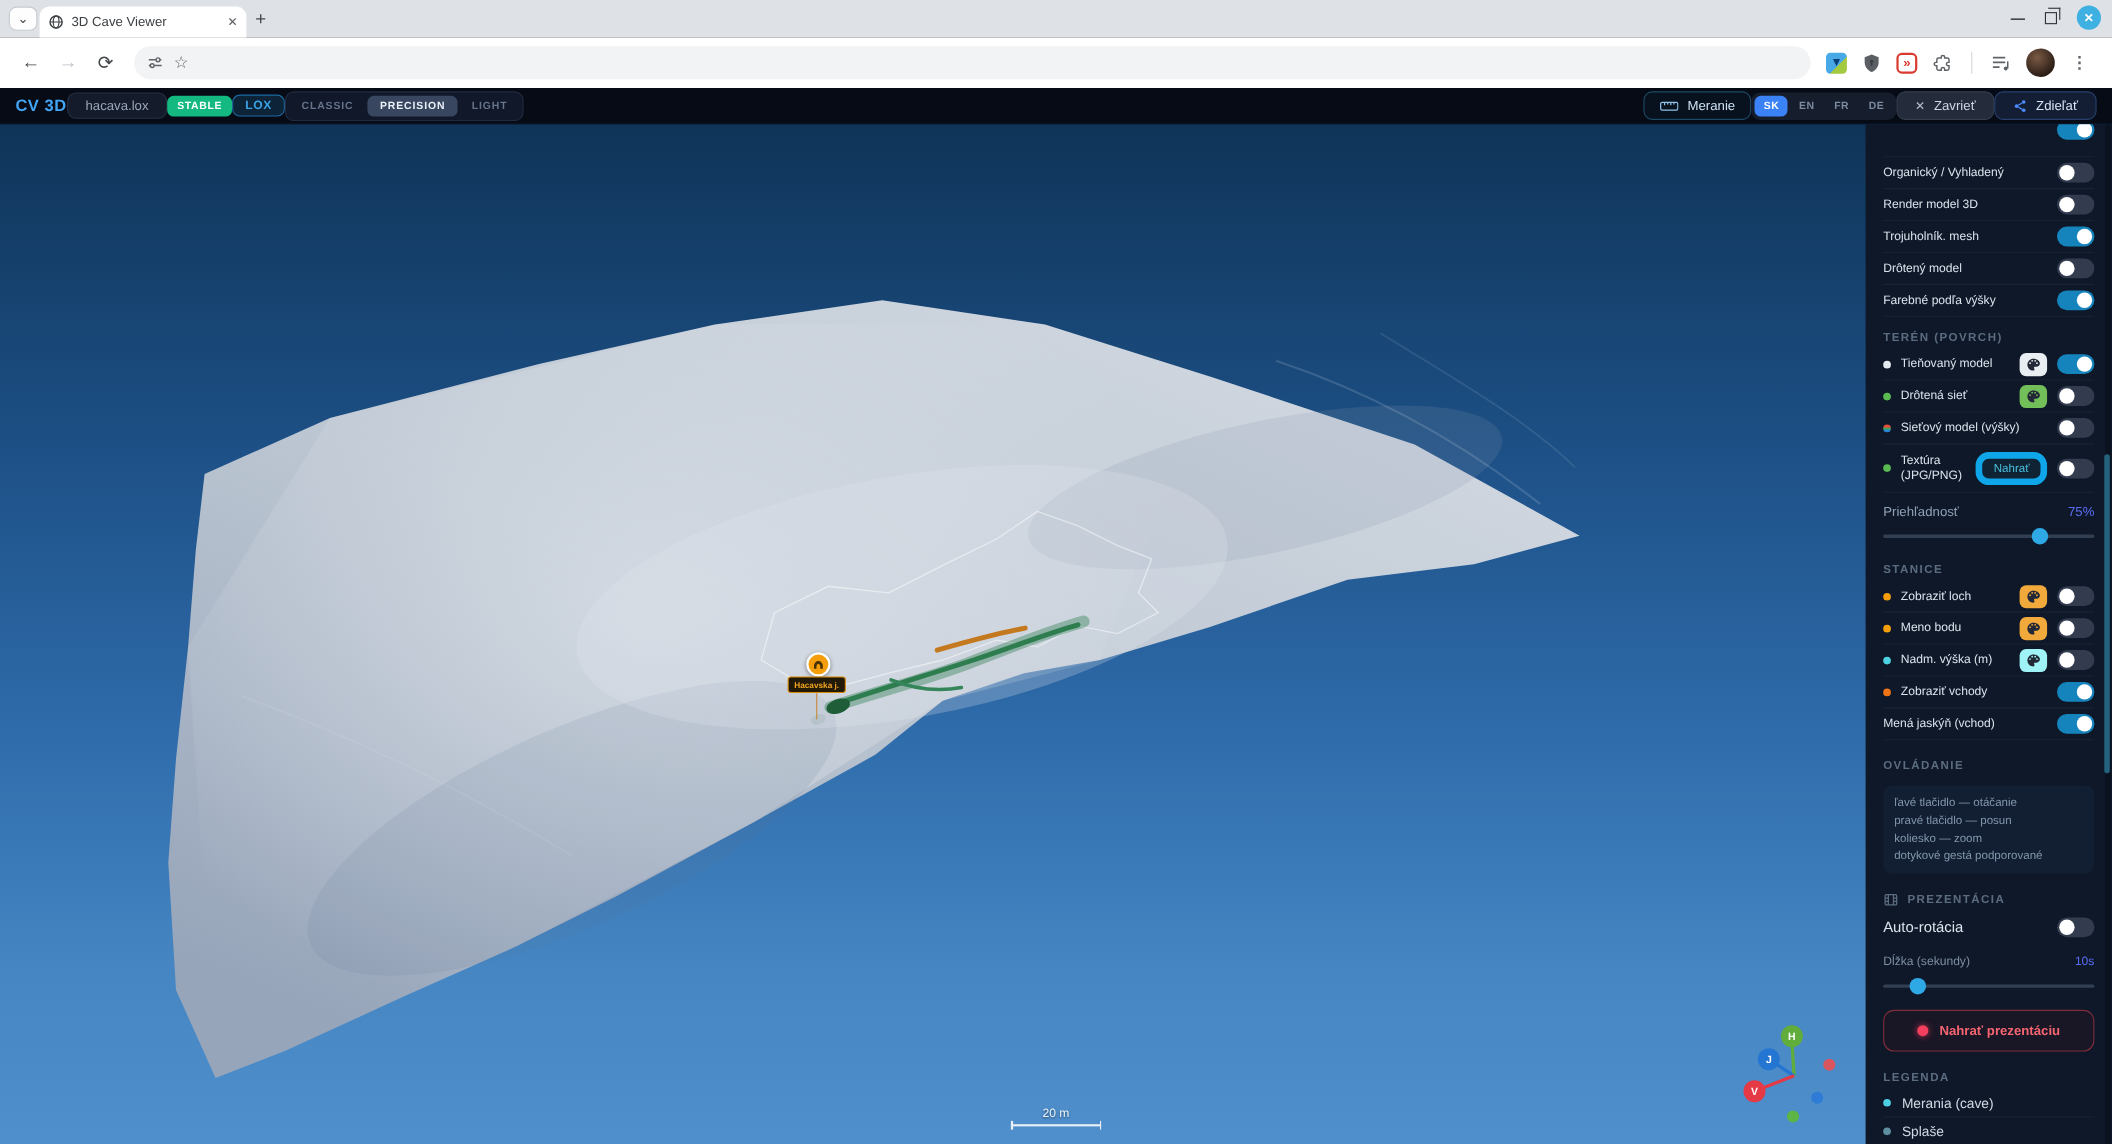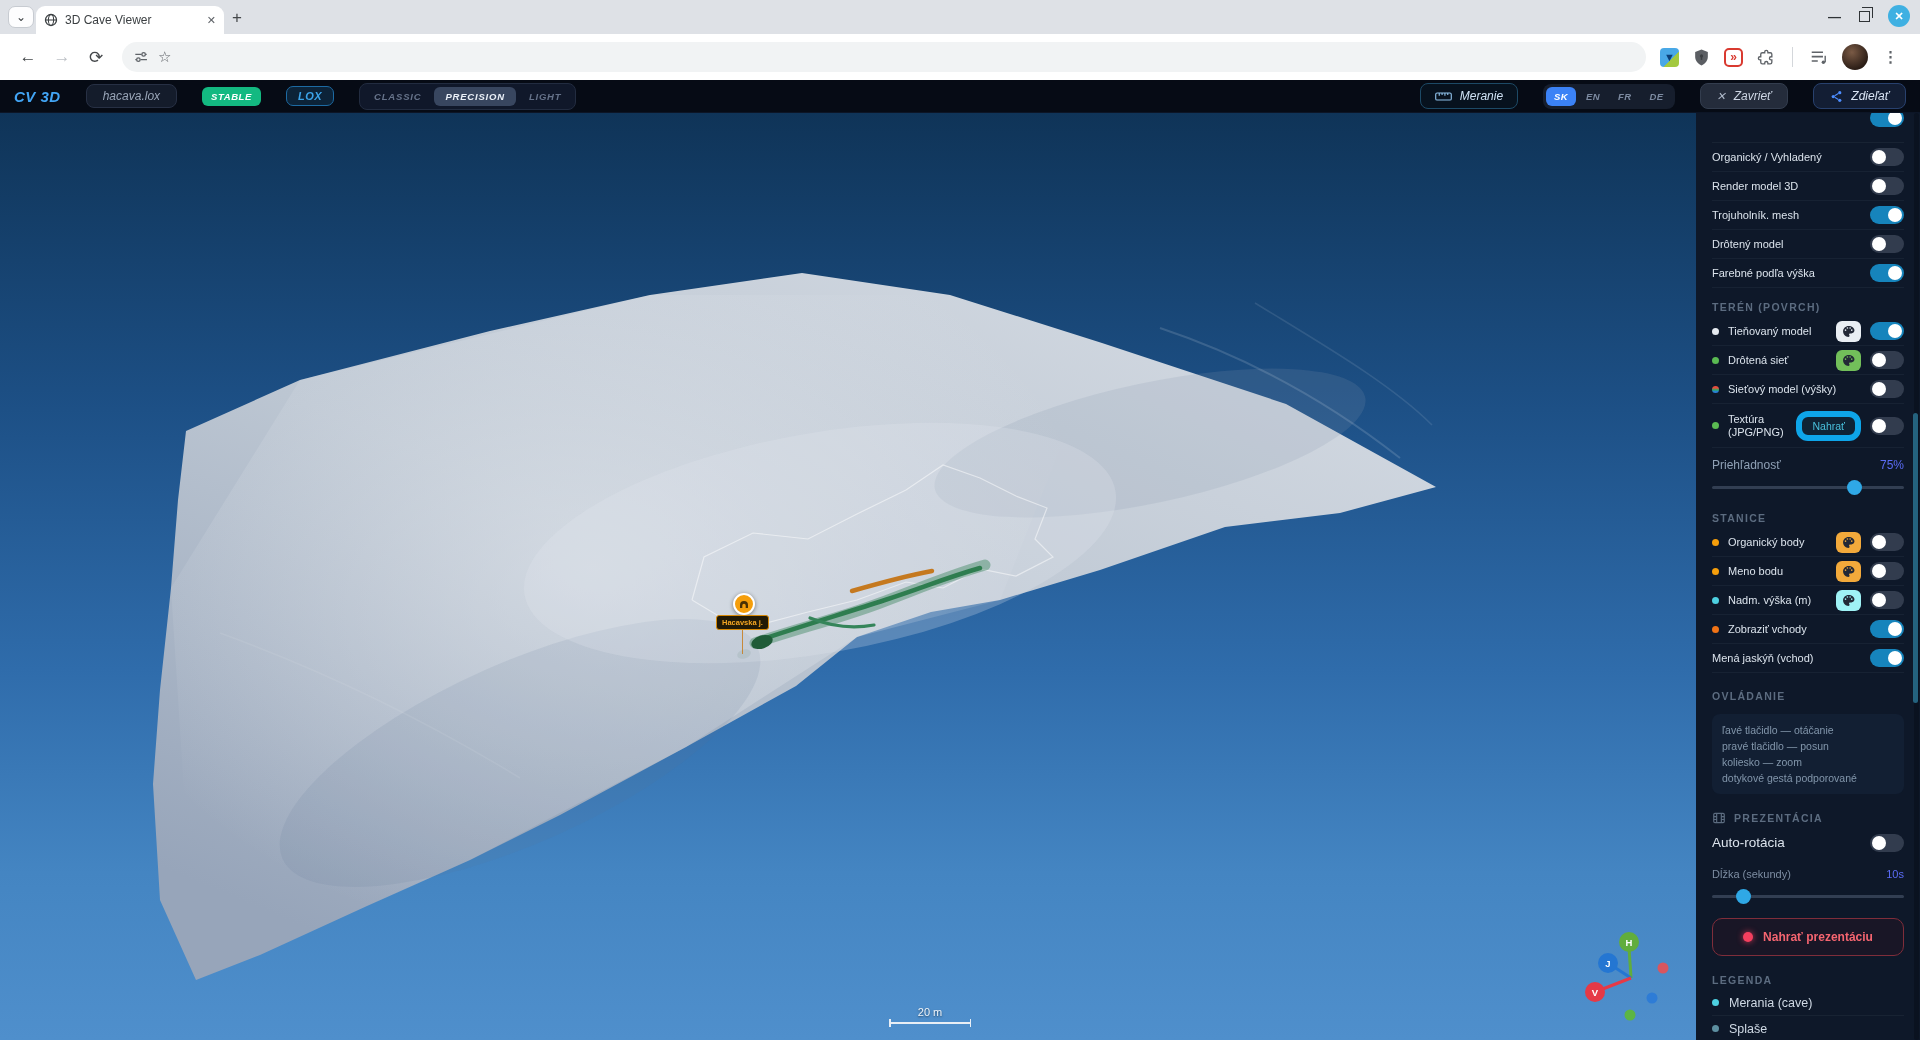--- a/index.html
+++ b/index.html
@@ -43,21 +43,21 @@
     justify-content:center; line-height:1; }
   .tb-sep { width:1px; height:20px; background:#d4d7db; margin:0 4px; }
   .avatar { width:26px; height:26px; border-radius:50%;
     background:radial-gradient(circle at 38% 32%, #7a5a45, #2b1d16 72%); }
   .kebab { color:#5f6368; font-size:15px; font-weight:700; letter-spacing:0; padding:0 4px 0 2px; }
 
   
   .appheader { position:absolute; left:0; top:80px; width:1920px; height:33px; background:#060b15;
     border-bottom:1px solid #0c1526; display:flex; align-items:center; justify-content:space-between;
     padding:0 14px; }
-  .ah-left, .ah-right { display:flex; align-items:center; gap:25px;font-style:italic; }
+  .ah-left, .ah-right { display:flex; align-items:center; gap:0; }
   .logo { color:#42a5f5; font-weight:800; font-size:15px; letter-spacing:.5px; }
   .filepill { background:#141c2b; border:1px solid #273044; color:#9aa6b8; font-size:12px;
     padding:4px 16px; border-radius:8px; }
   .stable { background:#13b981; color:#fff; font-size:9.5px; font-weight:800; letter-spacing:.6px;
     padding:4px 9px; border-radius:6px; }
   .loxbtn { background:#0c2338; border:1px solid #1d6ba3; color:#3ba3e8; font-size:11px;
     font-weight:800; padding:3px 11px; border-radius:7px; letter-spacing:.5px; }
   .modes { background:#10182a; border:1px solid #222c40; border-radius:8px; display:flex;
     padding:3px; gap:2px; }
   .mode { font-size:9.5px; font-weight:800; letter-spacing:.8px; color:#66738a; padding:4px 11px;
@@ -83,21 +83,21 @@
   .marker { position:absolute; left:733px; top:480px; width:22px; height:22px; border-radius:50%;
     background:#f59e0b; border:2px solid #fff; display:flex; align-items:center; justify-content:center;
     box-shadow:0 1px 4px rgba(0,0,0,.45); }
   .marker svg { display:block; }
   .marker-label { position:absolute; left:716px; top:502px; background:#221a06; border:1px solid #d98a06;
     border-radius:3px; color:#f5a623; font-size:7.5px; font-weight:700; padding:2px 5px;
     white-space:nowrap; }
   .marker-leader { position:absolute; left:742px; top:515px; width:1px; height:26px; background:#c77d1e;
     opacity:.85; }
 
-  .scalebar { position:absolute; left:875px; top:893px; width:110px; text-align:center; }
+  .scalebar { position:absolute; left:905px; top:893px; width:110px; text-align:center; }
   .scalebar .txt { color:#eef4fa; font-size:11px; text-shadow:0 1px 2px rgba(0,0,0,.5); }
   .scalebar .bar { margin:4px auto 0; width:82px; height:2px; background:#e8eef5; position:relative; }
   .scalebar .bar:before, .scalebar .bar:after { content:""; position:absolute; top:-3px; width:1.5px;
     height:8px; background:#e8eef5; }
   .scalebar .bar:before { left:0; } .scalebar .bar:after { right:0; }
 
   .gizmo { position:absolute; left:1565px; top:795px; }
 
   
   .sidebar { position:absolute; right:0; top:0; width:224px; height:927px; background:#0e1829;
@@ -354,21 +354,21 @@
     </div>
     <div class="row">
       <span class="lbl">Trojuholník. mesh</span>
       <div class="toggle" data-state="on"></div>
     </div>
     <div class="row">
       <span class="lbl">Drôtený model</span>
       <div class="toggle" data-state="off"></div>
     </div>
     <div class="row">
-      <span class="lbl">Farebné podľa výška</span>
+      <span class="lbl">Farebné podľa výšky</span>
       <div class="toggle" data-state="on"></div>
     </div>
 
     <div class="sec">TERÉN (POVRCH)</div>
 
     <div class="row">
       <span class="bullet" data-color="white"></span>
       <span class="lbl">Tieňovaný model</span>
       <span class="palette" data-variant="light">
         <svg width="13" height="13" viewBox="0 0 24 24">
@@ -405,21 +405,21 @@
     </div>
     <div class="slider">
       <div class="track"></div>
       <div class="thumb" style="left:74%;"></div>
     </div>
 
     <div class="sec">STANICE</div>
 
     <div class="row">
       <span class="bullet" data-color="orange"></span>
-      <span class="lbl">Organický body</span>
+      <span class="lbl">Zobraziť loch</span>
       <span class="palette" data-variant="orange">
         <svg width="13" height="13" viewBox="0 0 24 24">
             <path fill-rule="evenodd" fill="#222836" d="M12 2C6.5 2 2 6.5 2 12s4.5 10 10 10c1.1 0 2-.9 2-2 0-.5-.2-1-.5-1.3-.3-.4-.5-.8-.5-1.2 0-1.1.9-2 2-2h2.3c3.1 0 5.7-2.5 5.7-5.6C23 5.9 18.1 2 12 2zM6.5 11a1.5 1.5 0 110-3 1.5 1.5 0 010 3zm3.5-4a1.5 1.5 0 110-3 1.5 1.5 0 010 3zm5 0a1.5 1.5 0 110-3 1.5 1.5 0 010 3zm3 4a1.5 1.5 0 110-3 1.5 1.5 0 010 3z"></path>
           </svg>
       </span>
       <div class="toggle" data-state="off"></div>
     </div>
     <div class="row">
       <span class="bullet" data-color="orange"></span>
       <span class="lbl">Meno bodu</span>

